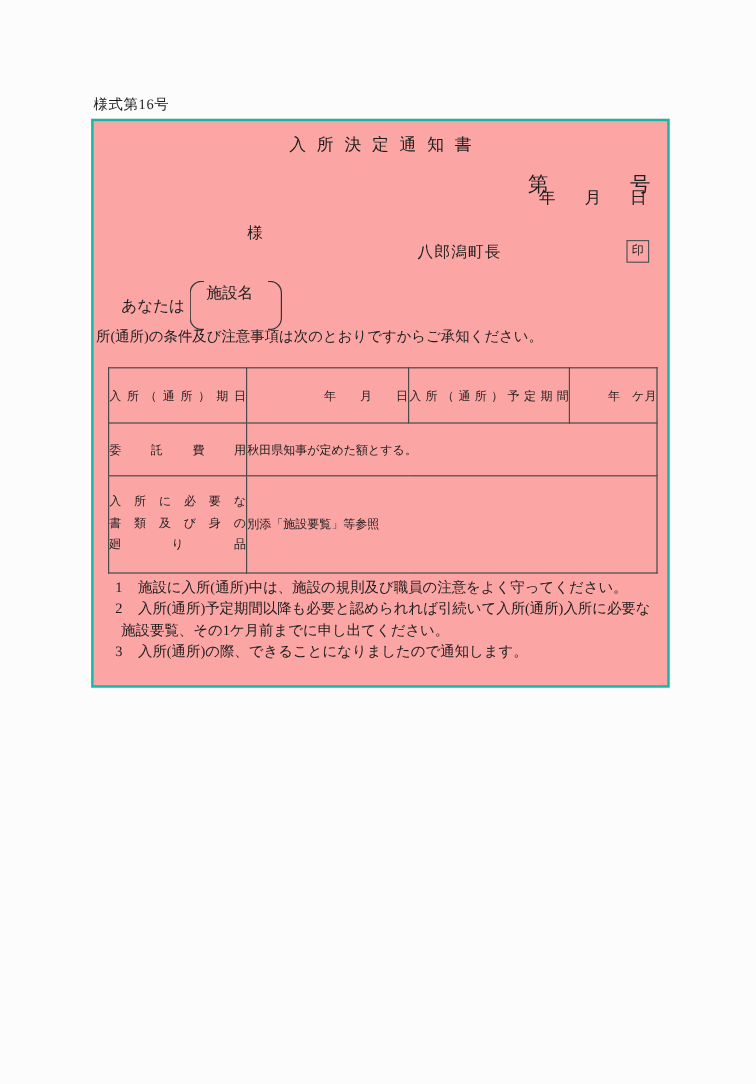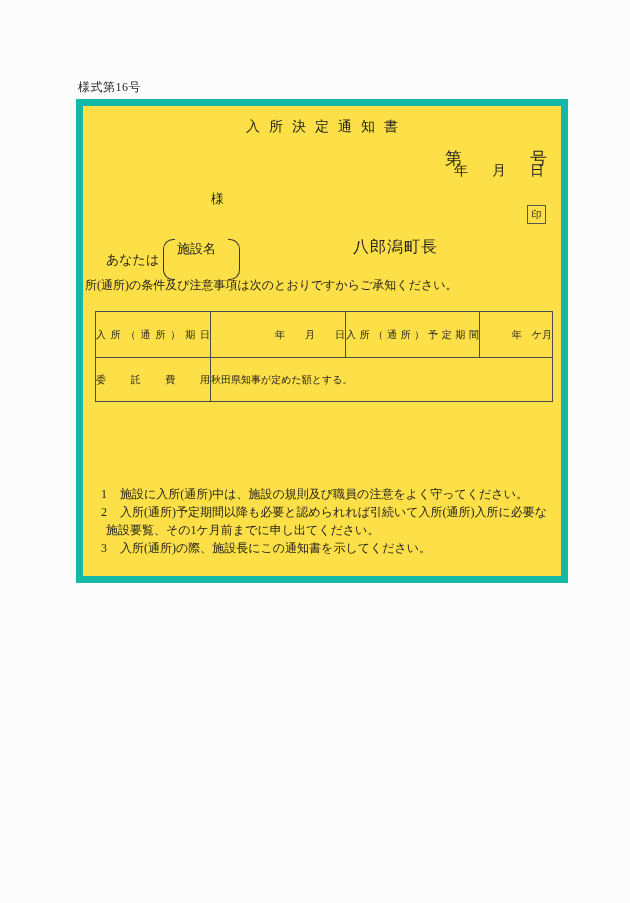--- a/index.html
+++ b/index.html
@@ -12,41 +12,41 @@
   .page { position: relative; width: 630px; height: 903px; overflow: hidden; }
 
   .form-label {
     position: absolute; left: 78px; top: 80px;
     font-size: 12px; line-height: 14px; letter-spacing: 0.5px;
   }
 
   .outer-box {
     position: absolute; left: 76px; top: 99px;
     width: 478px; height: 470px;
-    border: 7px solid #14b8a6;
-    background: #fde047;
+    border: 2px solid #14b8a6;
+    background: #fca5a5;
   }
 
   .doc-title {
     position: absolute; top: 12px; left: 0; width: 100%;
     text-align: center; font-size: 14px; line-height: 18px;
     letter-spacing: 9px; text-indent: 9px; white-space: nowrap;
   }
 
   .doc-number {
     position: absolute; top: 44px; right: 14px;
     font-size: 17px; line-height: 17px; white-space: pre;
   }
   .date-line {
     position: absolute; top: 56px; right: 12px;
     font-size: 14px; line-height: 17px; letter-spacing: 5px; white-space: pre;
   }
 
   .recipient { position: absolute; left: 128px; top: 85px; font-size: 13px; line-height: 16px; }
-  .issuer { position: absolute; left: 270px; top: 101px; font-size: 16px; line-height: 16px; letter-spacing: 1px; margin-top: 32px; }
+  .issuer { position: absolute; left: 270px; top: 101px; font-size: 13px; line-height: 16px; letter-spacing: 1px; }
 
   .seal-box {
     position: absolute; left: 444px; top: 99px;
     width: 17px; height: 17px;
     border: 1px solid #555;
     display: flex; align-items: center; justify-content: center;
     font-size: 10px; line-height: 10px;
   }
 
   .intro-prefix { position: absolute; left: 23px; top: 146px; font-size: 13px; line-height: 16px; }
@@ -131,30 +131,38 @@
           <div class="jc">入所（通所）予定期間</div>
         </td>
         <td class="col4 cell-right pr4">年　ケ月</td>
       </tr>
       <tr class="row2">
         <td class="col1 pad-label">
           <div class="jc">委託費用</div>
         </td>
         <td colspan="3" class="value-text">秋田県知事が定めた額とする。</td>
       </tr>
+      <tr class="row3">
+        <td class="col1 pad-label multi-line">
+          <div class="jc">入所に必要な</div>
+          <div class="jc">書類及び身の</div>
+          <div class="jc">廻り品</div>
+        </td>
+        <td colspan="3" class="value-text">別添「施設要覧」等参照</td>
+      </tr>
     </tbody>
       </table>
 
     <div class="notes">
       <div class="note-line">
         <span class="note-num">1</span><span>施設に入所(通所)中は、施設の規則及び職員の注意をよく守ってください。</span>
       </div>
       <div class="note-line">
         <span class="note-num">2</span><span>入所(通所)予定期間以降も必要と認められれば引続いて入所(通所)入所に必要な</span>
       </div>
       <div class="note-cont">施設要覧、その1ケ月前までに申し出てください。</div>
       <div class="note-line">
-        <span class="note-num">3</span><span>入所(通所)の際、施設長にこの通知書を示してください。</span>
+        <span class="note-num">3</span><span>入所(通所)の際、できることになりましたので通知します。</span>
       </div>
     </div>
 
   </div>
 </div>
 
 </body></html>

